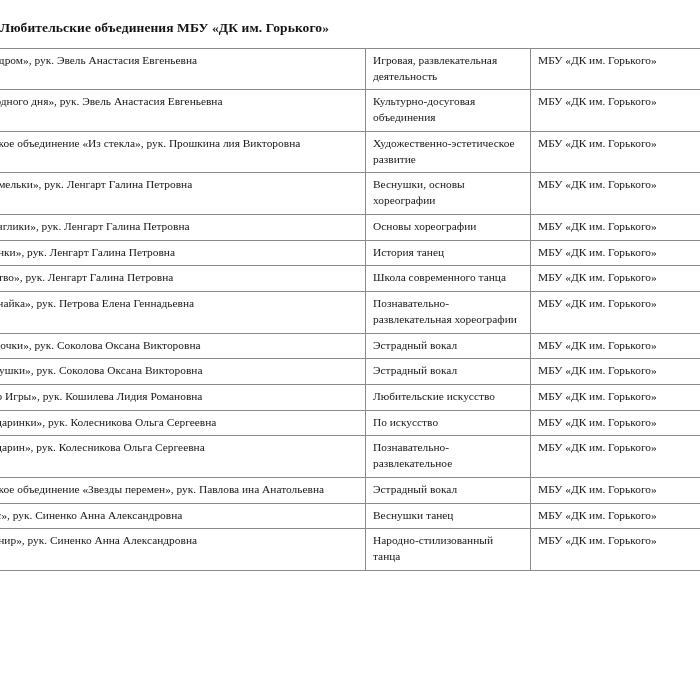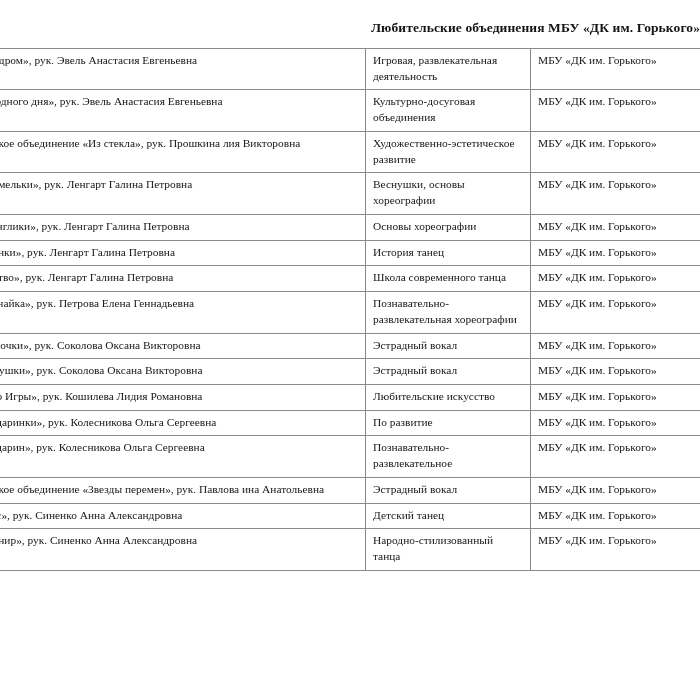--- a/index.html
+++ b/index.html
@@ -18,21 +18,21 @@
 
   .page {
     position: relative;
     width: 700px;
     height: 700px;
     background: #ffffff;
     overflow: hidden;
   }
 
   .doc-title {
-    text-align: right;
+    text-align: left;
     font-weight: bold;
     font-size: 13.5px;
     line-height: 1.2;
     letter-spacing: 0.1px;
     padding-top: 20px;
     padding-bottom: 0;
     margin: 0;
     color: #141414;
   }
 
@@ -139,36 +139,36 @@
             <td class="kind">Эстрадный вокал</td>
             <td class="place">МБУ «ДК им. Горького»</td>
           </tr>
           <tr>
             <td class="name">уб «Театр Игры», рук. Кошилева Лидия Романовна</td>
             <td class="kind">Любительские искусство</td>
             <td class="place">МБУ «ДК им. Горького»</td>
           </tr>
           <tr>
             <td class="name">уб «Мандаринки», рук. Колесникова Ольга Сергеевна</td>
-            <td class="kind">По развитие</td>
+            <td class="kind">По искусство</td>
             <td class="place">МБУ «ДК им. Горького»</td>
           </tr>
           <tr>
             <td class="name">уб «Мандарин», рук. Колесникова Ольга Сергеевна</td>
             <td class="kind">Познавательно-развлекательное</td>
             <td class="place">МБУ «ДК им. Горького»</td>
           </tr>
           <tr>
             <td class="name">обительское объединение «Звезды перемен», рук. Павлова ина Анатольевна</td>
             <td class="kind">Эстрадный вокал</td>
             <td class="place">МБУ «ДК им. Горького»</td>
           </tr>
           <tr>
             <td class="name">уб «Микс», рук. Синенко Анна Александровна</td>
-            <td class="kind">Детский танец</td>
+            <td class="kind">Веснушки танец</td>
             <td class="place">МБУ «ДК им. Горького»</td>
           </tr>
           <tr>
             <td class="name">уб «Сувенир», рук. Синенко Анна Александровна</td>
             <td class="kind">Народно-стилизованный танца</td>
             <td class="place">МБУ «ДК им. Горького»</td>
           </tr>
         </tbody>
     </table>
   </div>

